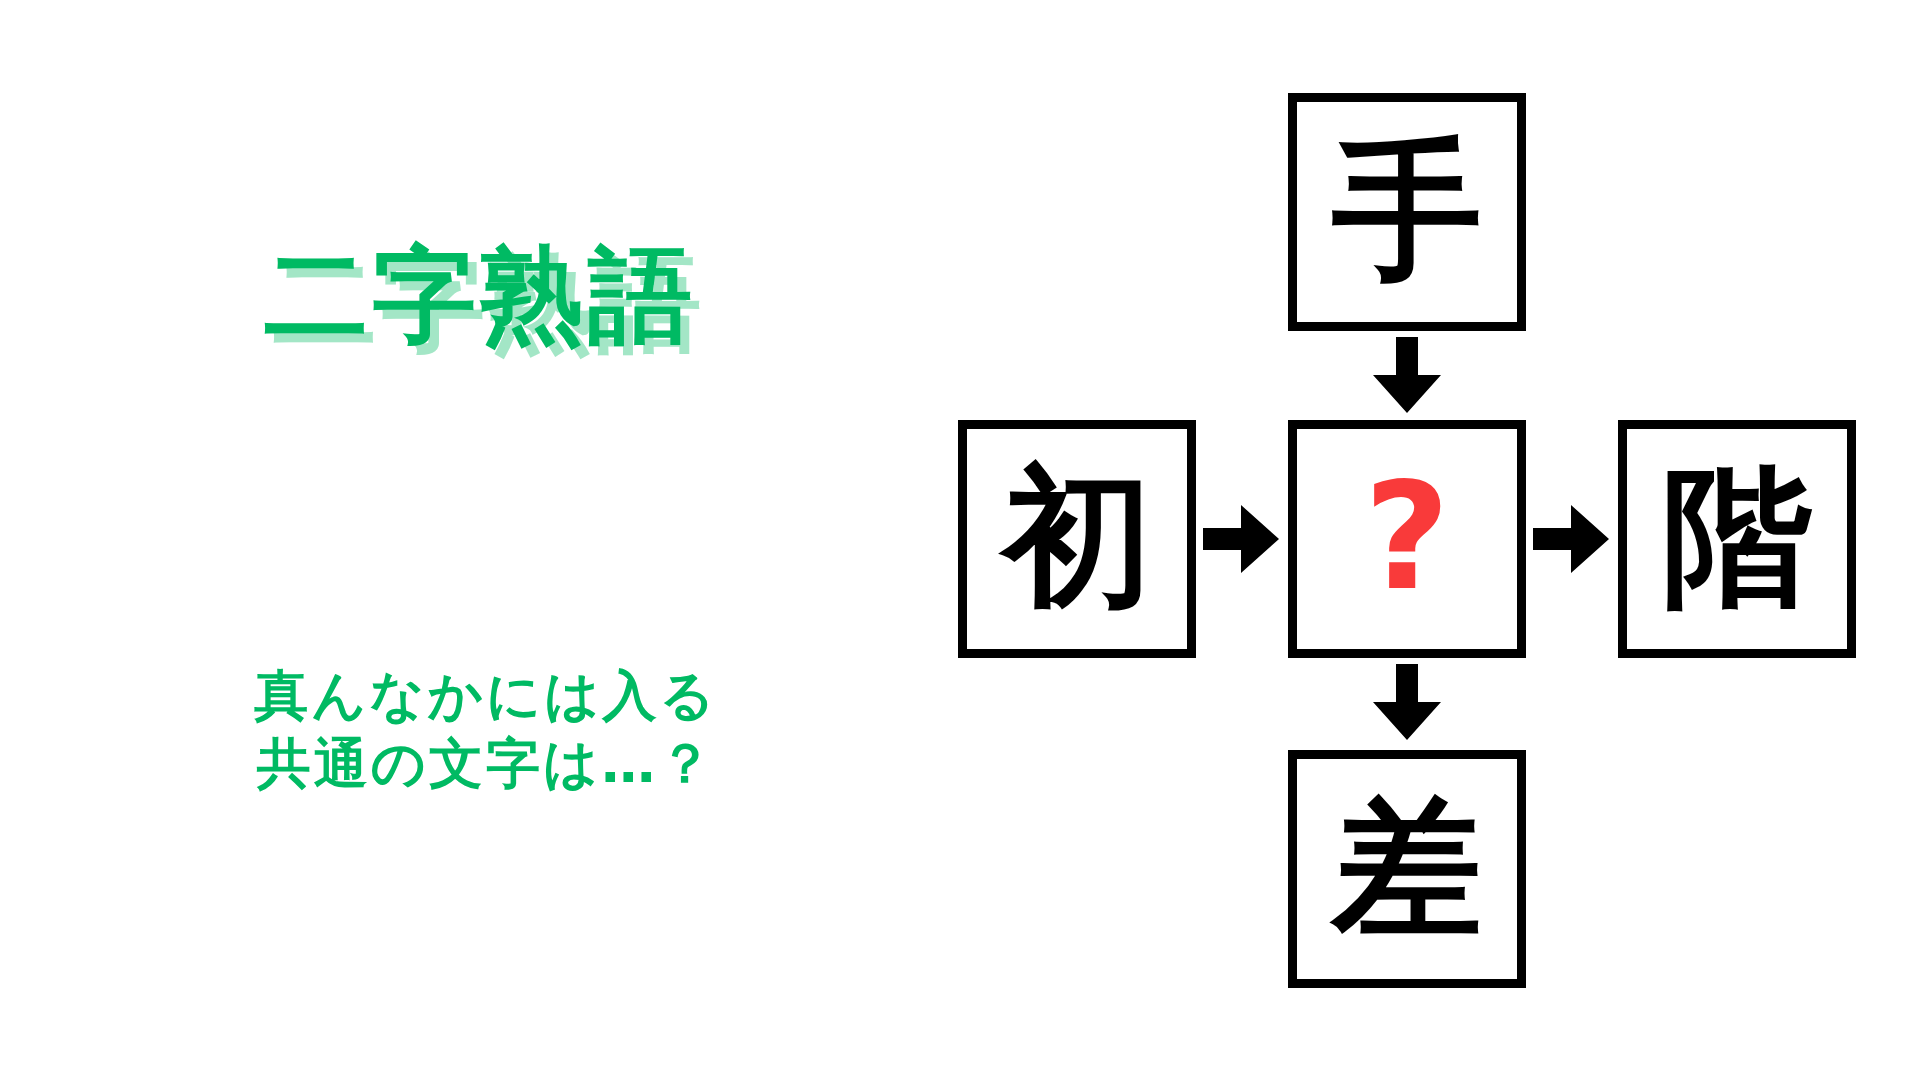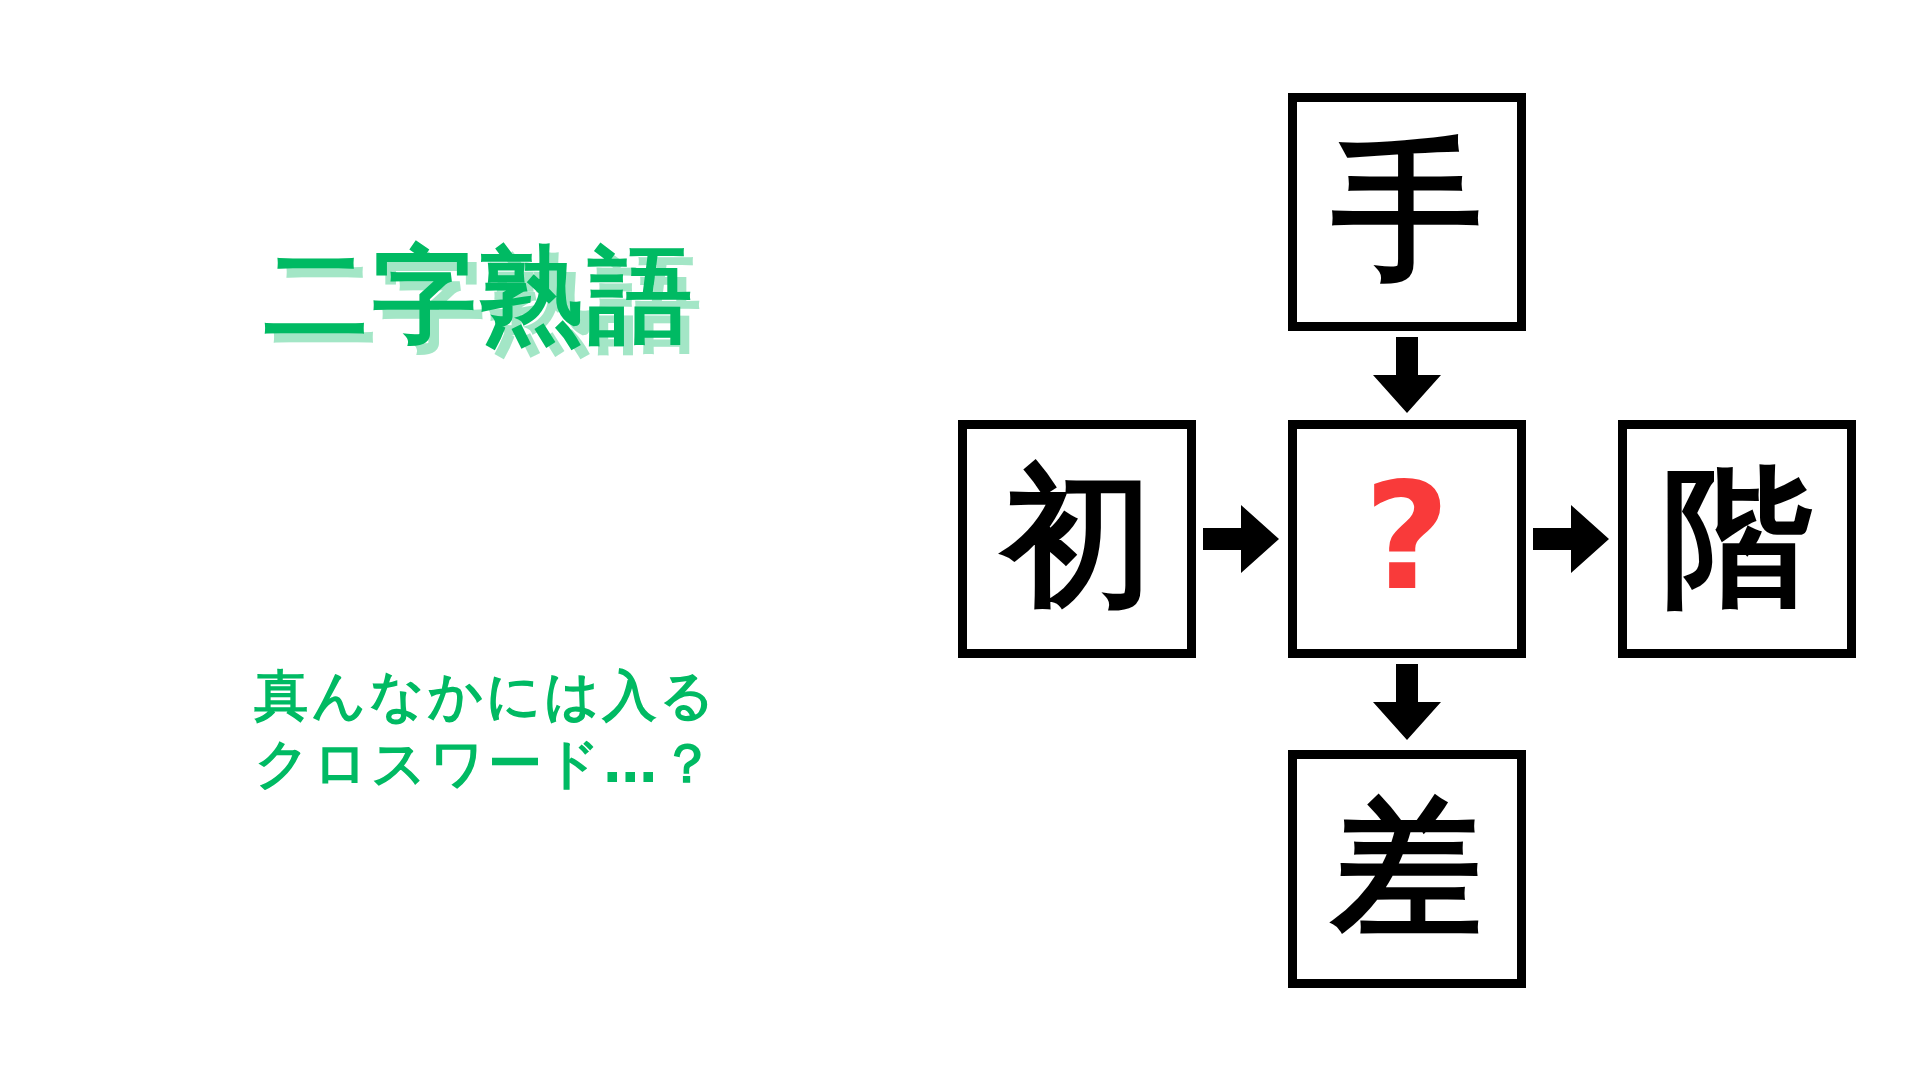--- a/index.html
+++ b/index.html
@@ -116,21 +116,21 @@
 <body>
 
 <div id="root">
 
   <div class="headline-block">
     <div class="headline line1">二字熟語</div>
   </div>
 
   <div class="subtitle-block">
     <div class="subtitle">真んなかには入る</div>
-    <div class="subtitle">クロスワード…？</div>
+    <div class="subtitle">共通の文字は…？</div>
   </div>
 
   <div class="puzzle">
 
     <div class="cell cell-top">
       <span class="glyph">手</span>
     </div>
 
     <div class="cell cell-left">
       <span class="glyph">初</span>

